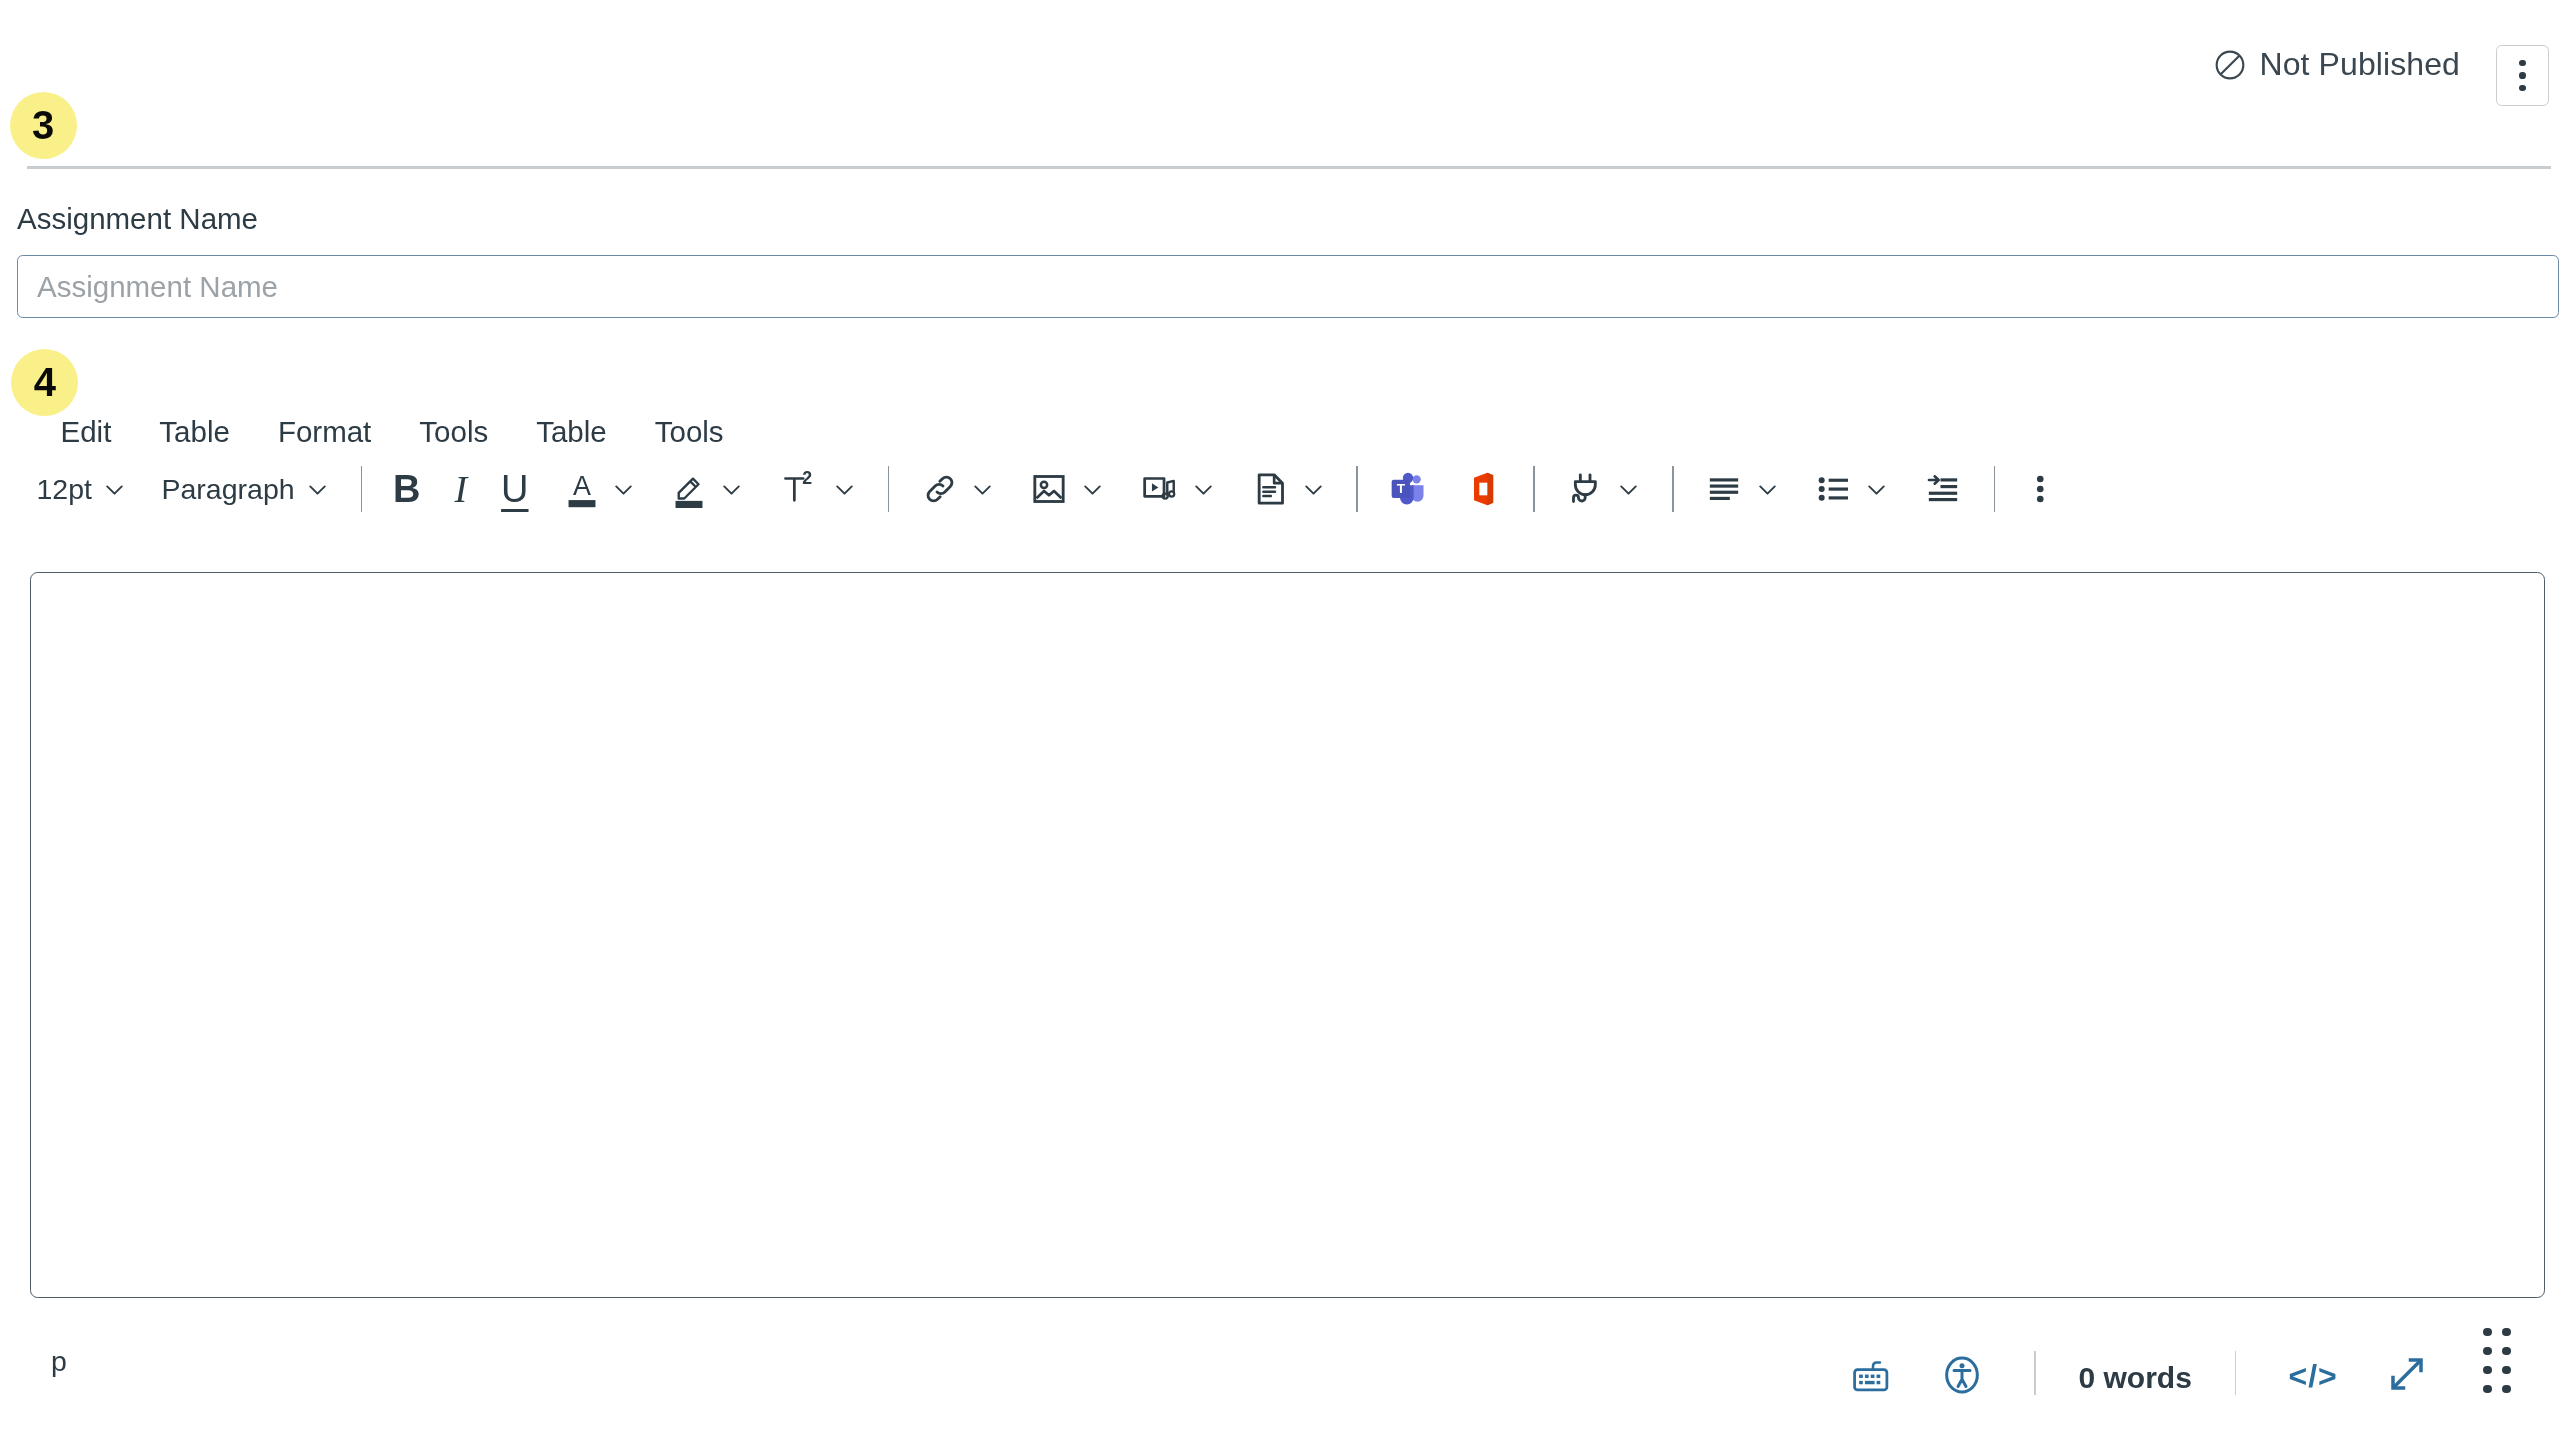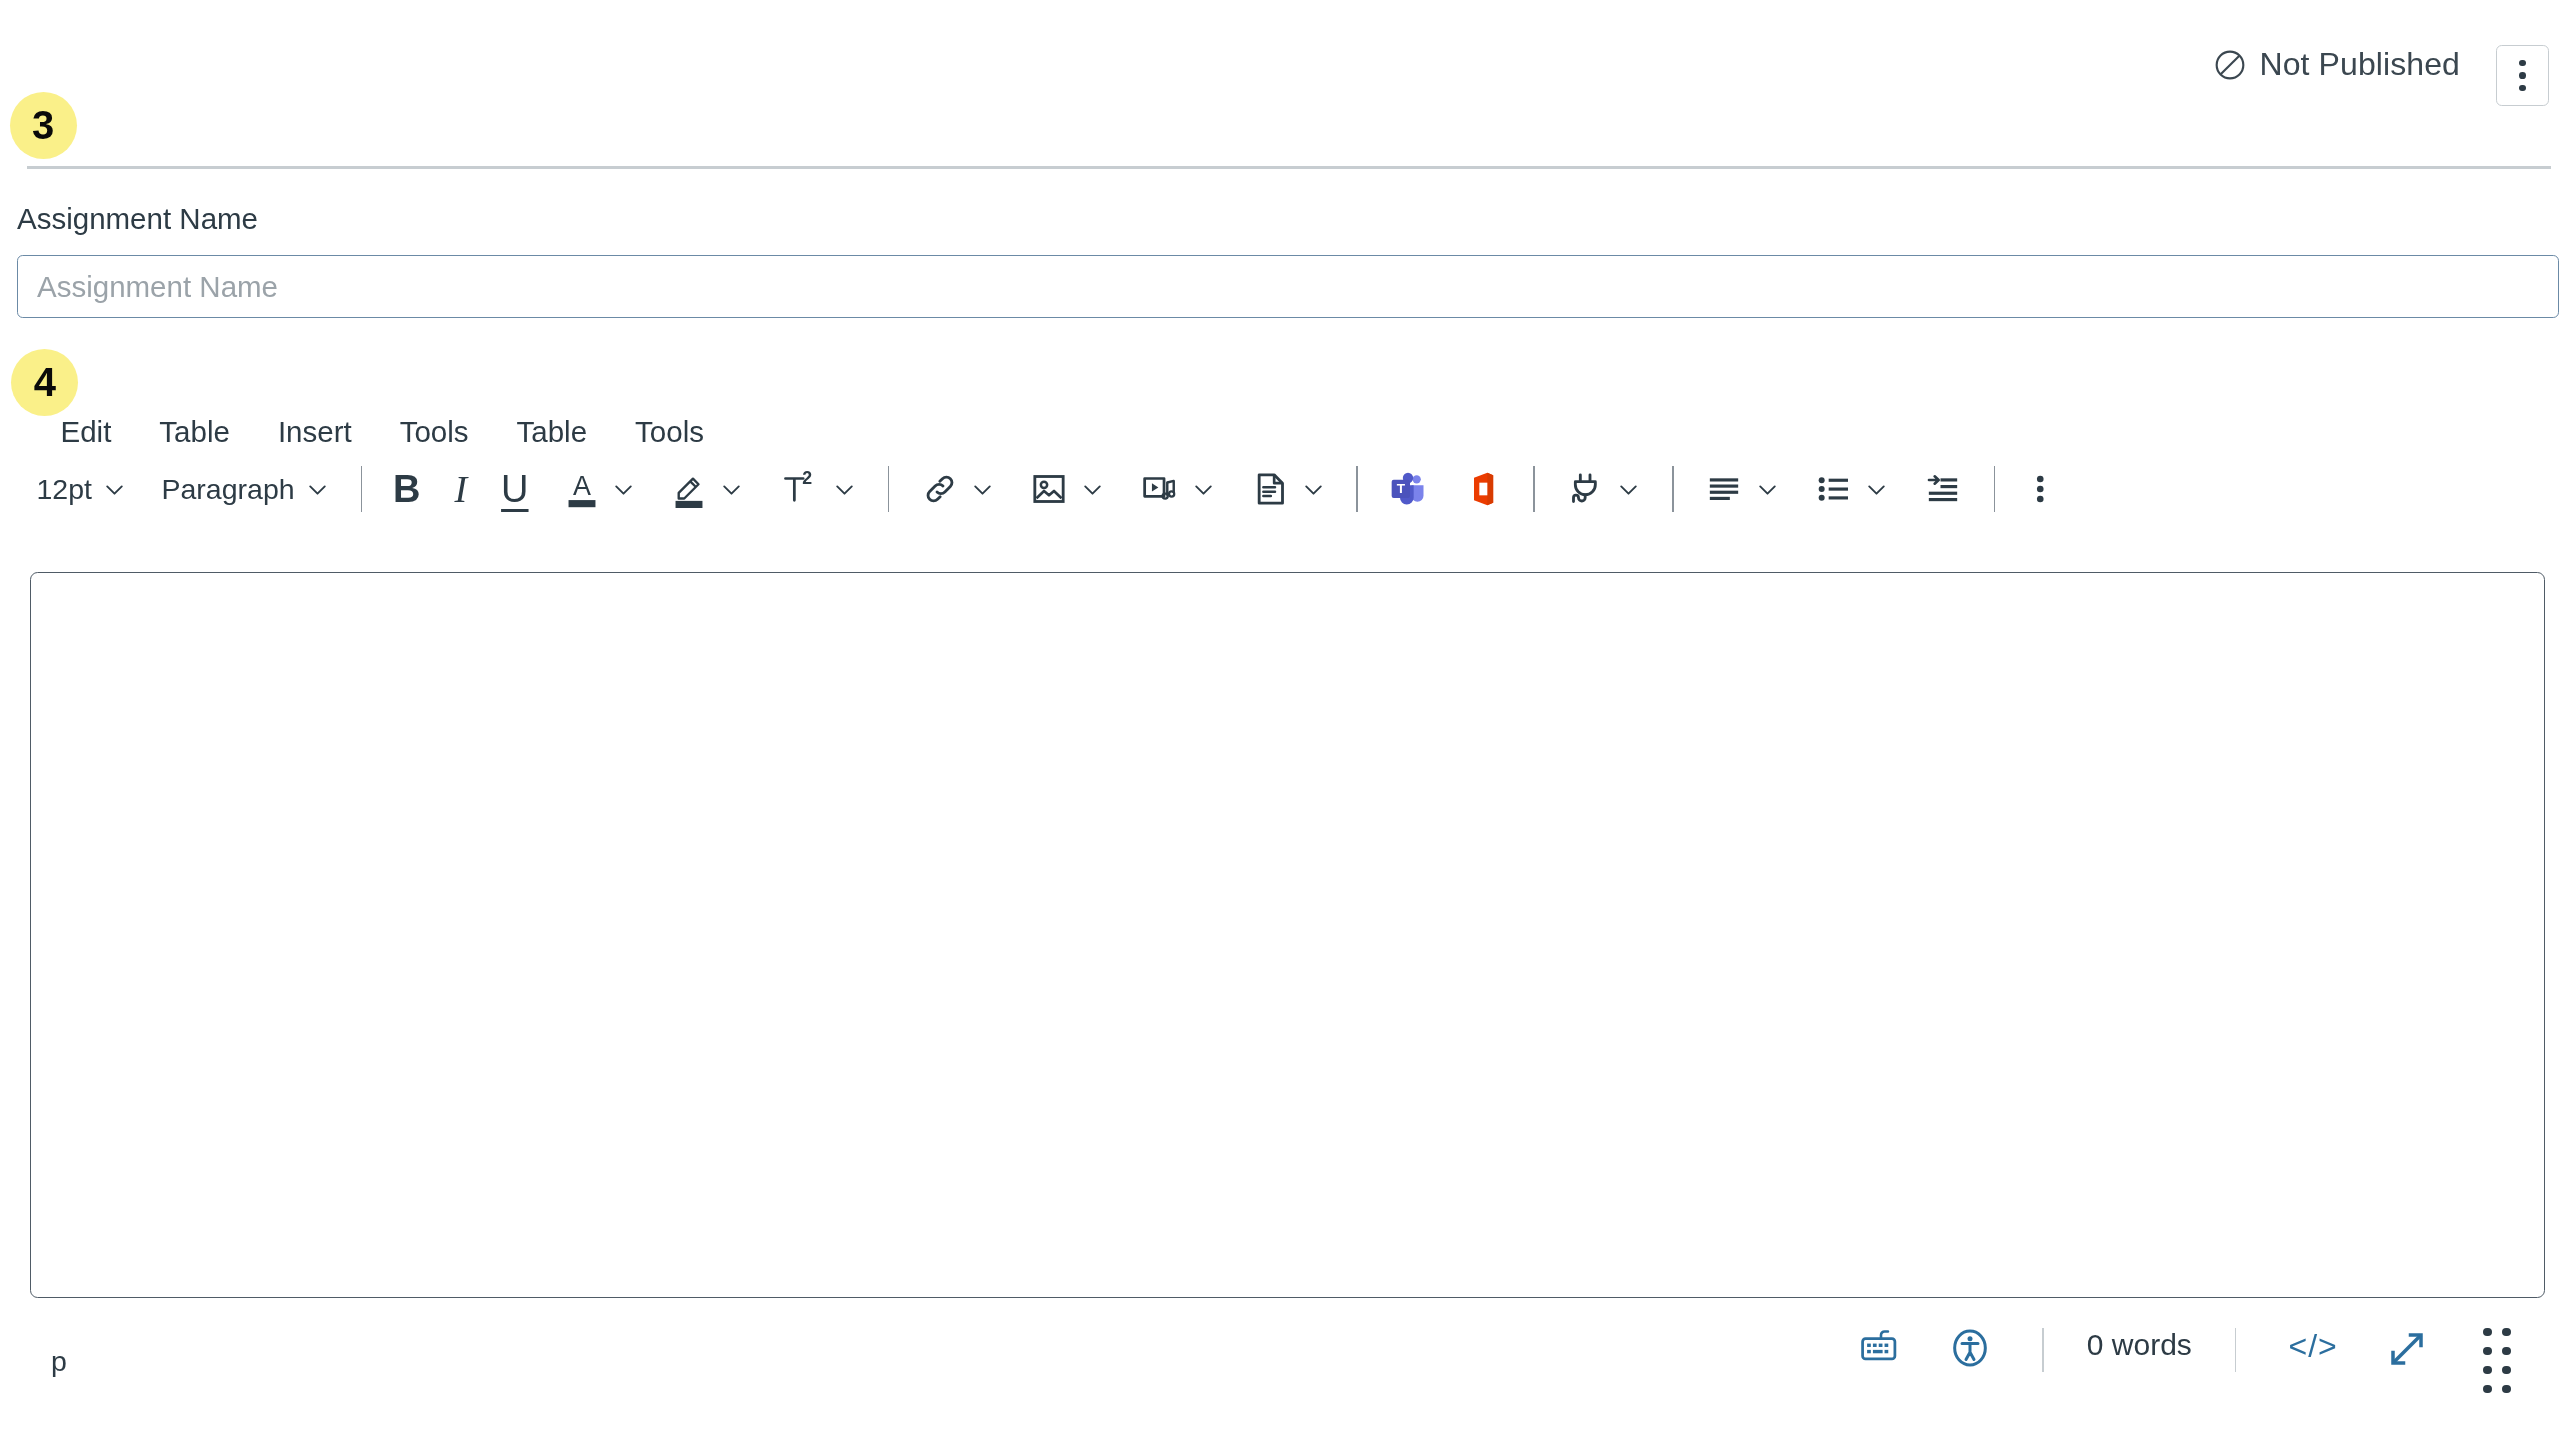--- a/index.html
+++ b/index.html
@@ -111,21 +111,21 @@
   }
 
   
   .statusbar {
     position: absolute; left: 30px; top: 1314px;
     width: 2515px; height: 95px;
     display: flex; align-items: center;
   }
   .elem-path { font-size: 28.5px; color: #2D3B45; padding-left: 21px; }
   .sb-right {
-    margin-left: auto; display: flex; align-items: flex-start; gap: 18px; padding-right: 9.5px;
+    margin-left: auto; display: flex; align-items: flex-end; gap: 18px; padding-right: 9.5px; font-weight: bold;
   }
   .sb-btn {
     display: flex; align-items: center; justify-content: center;
     padding: 0 15px; cursor: pointer; color: #2B6E9E;
   }
   .sb-sep { width: 1.9px; height: 44px; background: #C7CDD1; margin: 0 19px; flex: none; }
   .wordcount { font-size: 30px; color: #2D3B45; white-space: nowrap; padding: 0 5.7px; }
   .code-glyph { font-size: 32px; color: #2B6E9E; font-family: "Liberation Sans", sans-serif; letter-spacing: 1px; }
   .resize-grid {
     display: grid; grid-template-columns: repeat(2, 10.5px); grid-auto-rows: 10.5px;
@@ -161,21 +161,21 @@
 
   <div class="badge badge-3">3</div>
   <div class="badge badge-4">4</div>
 
   <label class="field-label">Assignment Name</label>
   <input class="name-input" type="text" placeholder="Assignment Name" style="">
 
   <div class="menubar">
     <div class="menu-item">Edit</div>
     <div class="menu-item">Table</div>
-    <div class="menu-item">Insert</div>
+    <div class="menu-item">Format</div>
     <div class="menu-item">Tools</div>
     <div class="menu-item">Table</div>
     <div class="menu-item">Tools</div>
   </div>
 
   <div class="toolbar">
 
     <div class="tb-btn">
       <span class="tb-label">12pt</span>
       <svg class="chev" viewBox="0 0 24 24" fill="none">

